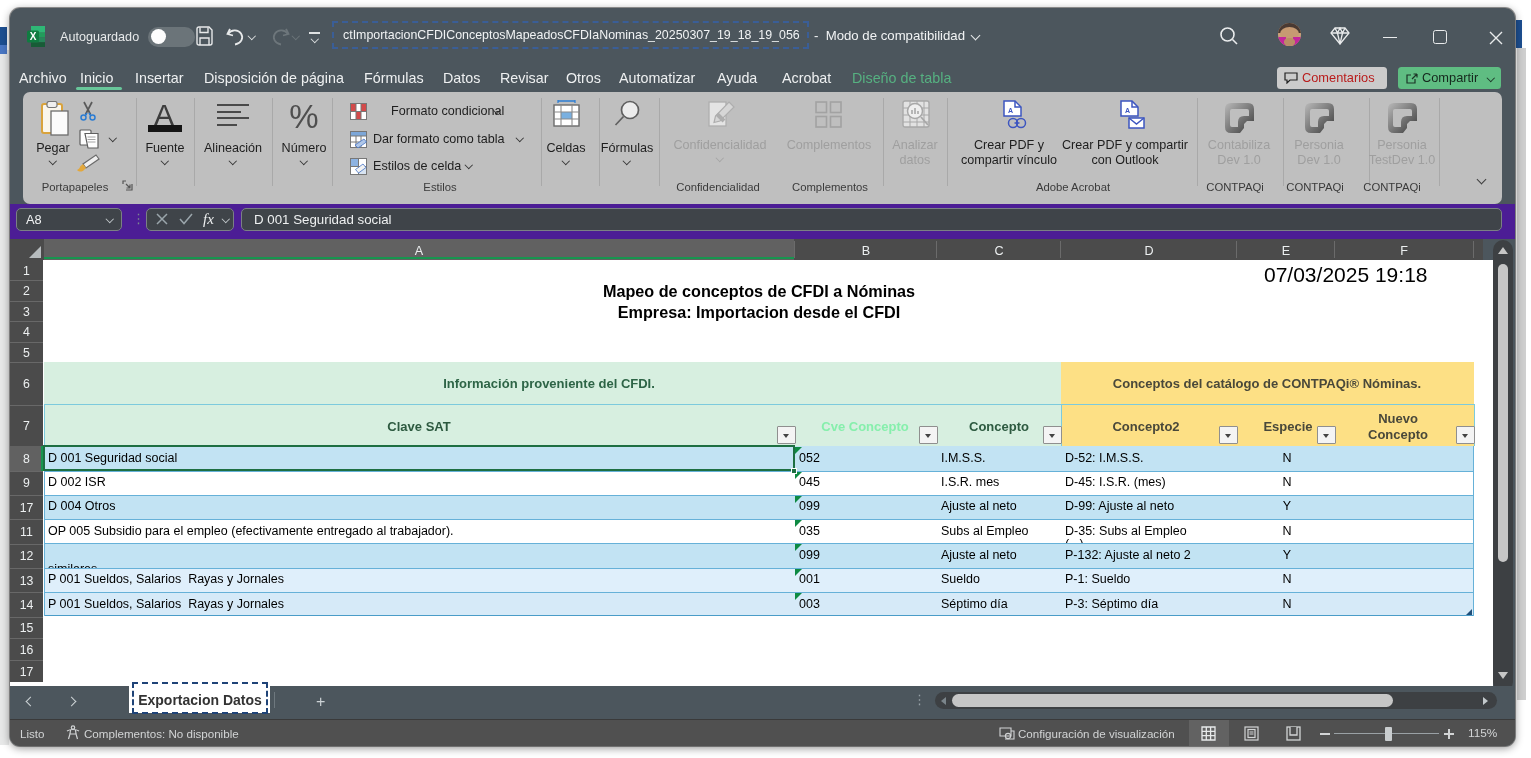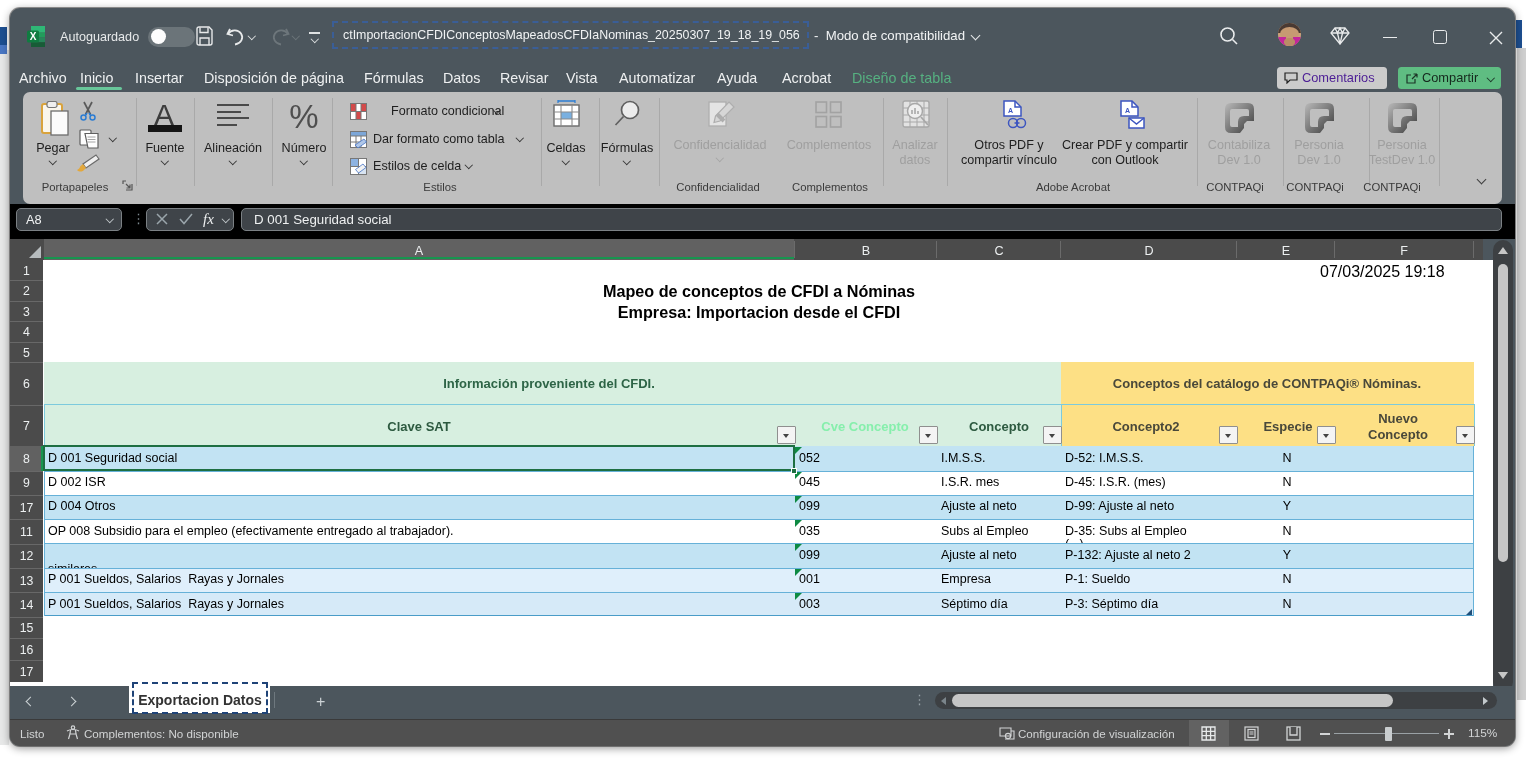--- a/index.html
+++ b/index.html
@@ -91,30 +91,30 @@
 
 <div id="menubar" style="position:absolute;left:0;top:50px;width:1505px;height:34px;font-size:14.3px;color:#eef0f1">
   <div class="t" style="left:9px;top:13px">Archivo</div>
   <div class="t" style="left:70px;top:13px">Inicio</div>
   <div class="ab" style="left:66px;top:29px;width:46px;height:3px;background:#68c69a;border-radius:2px"></div>
   <div class="t" style="left:125px;top:13px">Insertar</div>
   <div class="t" style="left:194px;top:13px">Disposición de página</div>
   <div class="t" style="left:354px;top:13px">Fórmulas</div>
   <div class="t" style="left:433px;top:13px">Datos</div>
   <div class="t" style="left:490px;top:13px">Revisar</div>
-  <div class="t" style="left:556px;top:13px">Vista</div>
+  <div class="t" style="left:556px;top:13px">Otros</div>
   <div class="t" style="left:609px;top:13px">Automatizar</div>
   <div class="t" style="left:707px;top:13px">Ayuda</div>
   <div class="t" style="left:772px;top:13px">Acrobat</div>
   <div class="t" style="left:842px;top:13px;color:#56b181">Diseño de tabla</div>
   <div class="ab" style="left:1267px;top:8.5px;width:110px;height:22px;background:#cbcbcb;border-radius:3.5px">
     <svg class="ab" style="left:7px;top:4.5px" width="14" height="13" viewBox="0 0 14 13" fill="none" stroke="#222" stroke-width="1.2">
       <path d="M1 2 h12 v7 h-7 l-3 3 v-3 h-2 z"></path>
     </svg>
-    <div class="t" style="left:25px;top:5px;font-size:12.8px;color:#4c1d95">Comentarios</div>
+    <div class="t" style="left:25px;top:5px;font-size:12.8px;color:#b91c1c">Comentarios</div>
   </div>
   <div class="ab" style="left:1388px;top:8.5px;width:103px;height:22px;background:#5fbd82;border-radius:3.5px">
     <svg class="ab" style="left:7px;top:4px" width="14" height="14" viewBox="0 0 14 14" fill="none" stroke="#1c3527" stroke-width="1.2">
       <path d="M7 8 L12 3 M12 3 h-3.5 M12 3 v3.5"></path>
       <path d="M10 8 v4 h-8 v-8 h4"></path>
     </svg>
     <div class="t" style="left:24px;top:5px;font-size:12.8px;color:#16281d">Compartir</div>
     <div class="chevs" style="left:90px;top:8px;color:#1c3527"></div>
   </div>
 </div>
@@ -257,21 +257,21 @@
   <div class="dtx" style="left:892px;top:62px;transform:translateX(-50%)">datos</div>
 
   <svg class="ab" style="left:977px;top:8px" width="28" height="30" viewBox="0 0 28 30" fill="none" stroke="#3d56c0" stroke-width="1.5">
     <path d="M4 1 h11 l6 6 v9 h-17 z" fill="#fff"></path>
     <path d="M15 1 v6 h6" fill="none"></path>
     <text x="8" y="13" font-size="7" fill="#3d56c0" stroke="none" font-weight="bold" font-family="Liberation Sans">A</text>
     <circle cx="13" cy="23" r="4.5"></circle>
         <circle cx="21" cy="23" r="4.5"></circle>
         <path d="M14.5 23 h5"></path>
   </svg>
-  <div class="rtx" style="left:986px;top:47px;transform:translateX(-50%)">Otros PDF y</div>
+  <div class="rtx" style="left:986px;top:47px;transform:translateX(-50%)">Crear PDF y</div>
   <div class="rtx" style="left:986px;top:62px;transform:translateX(-50%)">compartir vínculo</div>
 
   <svg class="ab" style="left:1094px;top:8px" width="28" height="30" viewBox="0 0 28 30" fill="none" stroke="#3d56c0" stroke-width="1.5">
     <path d="M4 1 h11 l6 6 v9 h-17 z" fill="#fff"></path>
     <path d="M15 1 v6 h6" fill="none"></path>
     <text x="8" y="13" font-size="7" fill="#3d56c0" stroke="none" font-weight="bold" font-family="Liberation Sans">A</text>
     <rect x="12" y="18" width="15" height="10" fill="#fff"></rect>
         <path d="M12 18 L19.5 24 L27 18"></path>
   </svg>
   <div class="rtx" style="left:1102px;top:47px;transform:translateX(-50%)">Crear PDF y compartir</div>
@@ -301,21 +301,21 @@
   <svg class="ab" style="left:1364px;top:10px" width="31" height="32" viewBox="0 0 62 64">
     <path fill-rule="evenodd" fill="url(#cg)" d="M14 2 H48 Q60 2 60 14 V38 H46 L40 44 V52 L32 62 H14 Q2 62 2 50 V14 Q2 2 14 2 Z
       M16 14 Q12 14 12 18 V46 Q12 50 16 50 H28 V40 Q28 28 40 28 H50 V18 Q50 14 46 14 Z"></path>
   </svg>
   <div class="dtx" style="left:1379px;top:47px;transform:translateX(-50%)">Personia</div>
   <div class="dtx" style="left:1379px;top:62px;transform:translateX(-50%)">TestDev 1.0</div>
   <div class="gl" style="left:1369px;top:89px;transform:translateX(-50%)">CONTPAQi</div>
   <div class="chev" style="left:1455px;top:84px;color:#3f3f3f"></div>
 </div>
 
-<div id="fbar" style="position:absolute;left:0;top:196px;width:1505px;height:35px;background:#000000">
+<div id="fbar" style="position:absolute;left:0;top:196px;width:1505px;height:35px;background:#4c1d95">
   <div class="ab" style="left:6px;top:3.5px;width:106px;height:23px;border:1px solid #7b8084;border-radius:5px;box-sizing:border-box;background:#3f4449"></div>
   <div class="t" style="left:16px;top:10px;font-size:12.8px;color:#f0f2f3">A8</div>
   <div class="chevs" style="left:97px;top:12px;color:#c3cacd"></div>
   <div class="t" style="left:122px;top:8px;font-size:13px;color:#7d898f;letter-spacing:0">⋮</div>
   <div class="ab" style="left:136px;top:3.5px;width:88px;height:23px;border:1px solid #7b8084;border-radius:5px;box-sizing:border-box;background:#3f4449"></div>
   <svg class="ab" style="left:146px;top:9px" width="12" height="12" viewBox="0 0 12 12" stroke="#9aa5ab" stroke-width="1.5">
         <path d="M1 1 L11 11 M11 1 L1 11"></path>
       </svg>
   <svg class="ab" style="left:169px;top:9px" width="14" height="12" viewBox="0 0 14 12" fill="none" stroke="#9aa5ab" stroke-width="1.5">
         <path d="M1 6 L5 10.5 L13 1"></path>
@@ -382,21 +382,21 @@
   <div class="rnum" style="top:469.3px">9</div>
   <div class="rnum" style="top:493.6px">17</div>
   <div class="rnum" style="top:517.9px">11</div>
   <div class="rnum" style="top:542.2px">12</div>
   <div class="rnum" style="top:566.5px">13</div>
   <div class="rnum" style="top:590.9px">14</div>
   <div class="rnum" style="top:614.3px">15</div>
   <div class="rnum" style="top:635.9px">16</div>
   <div class="rnum" style="top:657.5px">17</div>
 
-  <div class="cell" style="left:1310px;top:255.8px;width:151px;text-align:left;font-size:16px">07/03/2025 19:18</div>
+  <div class="cell" style="left:1254px;top:255.8px;width:151px;text-align:center;font-size:21px">07/03/2025 19:18</div>
   <div class="cell c" style="left:749px;top:275px;font-weight:bold;font-size:16.2px">Mapeo de conceptos de CFDI a Nóminas</div>
   <div class="cell c" style="left:749px;top:295.5px;font-weight:bold;font-size:16.2px">Empresa: Importacion desde el CFDI</div>
 </div>
 
 <div id="table">
 
   <div class="ab" style="left:34px;top:354.4px;width:1017px;height:42.1px;background:#d7efe0"></div>
   <div class="ab" style="left:1051px;top:354.4px;width:413px;height:42.1px;background:#fde085"></div>
   <div class="h7" style="left:539px;top:369px;color:#2d6446">Información proveniente del CFDI.</div>
   <div class="h7" style="left:1257px;top:369px;color:#49483a">Conceptos del catálogo de CONTPAQi® Nóminas.</div>
@@ -458,40 +458,40 @@
     <div class="cell" style="left:897px;top:29.8px">I.S.R. mes</div>
     <div class="cell" style="left:1021px;top:29.8px">D-45: I.S.R. (mes)</div>
     <div class="cell" style="left:1203px;top:29.8px;width:80px;text-align:center">N</div>
 
     <div class="cell" style="left:4px;top:54.1px">D 004 Otros</div>
     <div class="cell" style="left:755px;top:54.1px">099</div>
     <div class="cell" style="left:897px;top:54.1px">Ajuste al neto</div>
     <div class="cell" style="left:1021px;top:54.1px">D-99: Ajuste al neto</div>
     <div class="cell" style="left:1203px;top:54.1px;width:80px;text-align:center">Y</div>
 
-    <div class="cell" style="left:4px;top:78.4px">OP 008 Subsidio para el empleo (efectivamente entregado al trabajador).</div>
+    <div class="cell" style="left:4px;top:78.4px">OP 005 Subsidio para el empleo (efectivamente entregado al trabajador).</div>
     <div class="cell" style="left:755px;top:78.4px">035</div>
     <div class="cell" style="left:897px;top:78.4px">Subs al Empleo</div>
     <div class="cell" style="left:1021px;top:78.4px">D-35: Subs al Empleo</div>
     <div class="ab" style="left:1021px;top:91.5px;width:60px;height:5.7px;overflow:hidden">
           <div class="cell" style="left:0;top:0">(...)</div>
         </div>
     <div class="cell" style="left:1203px;top:78.4px;width:80px;text-align:center">N</div>
 
     <div class="ab" style="left:4px;top:116.3px;width:120px;height:5.2px;overflow:hidden">
           <div class="cell" style="left:0;top:0">similares.</div>
         </div>
     <div class="cell" style="left:755px;top:102.7px">099</div>
     <div class="cell" style="left:897px;top:102.7px">Ajuste al neto</div>
     <div class="cell" style="left:1021px;top:102.7px">P-132: Ajuste al neto 2</div>
     <div class="cell" style="left:1203px;top:102.7px;width:80px;text-align:center">Y</div>
 
     <div class="cell" style="left:4px;top:127px">P 001 Sueldos, Salarios&nbsp; Rayas y Jornales</div>
     <div class="cell" style="left:755px;top:127px">001</div>
-    <div class="cell" style="left:897px;top:127px">Empresa</div>
+    <div class="cell" style="left:897px;top:127px">Sueldo</div>
     <div class="cell" style="left:1021px;top:127px">P-1: Sueldo</div>
     <div class="cell" style="left:1203px;top:127px;width:80px;text-align:center">N</div>
 
     <div class="cell" style="left:4px;top:151.3px">P 001 Sueldos, Salarios&nbsp; Rayas y Jornales</div>
     <div class="cell" style="left:755px;top:151.3px">003</div>
     <div class="cell" style="left:897px;top:151.3px">Séptimo día</div>
     <div class="cell" style="left:1021px;top:151.3px">P-3: Séptimo día</div>
     <div class="cell" style="left:1203px;top:151.3px;width:80px;text-align:center">N</div>
 
     <div class="ab" style="left:1422px;top:163px;width:0;height:0;border-bottom:6px solid #1f4e79;border-left:6px solid transparent"></div>

